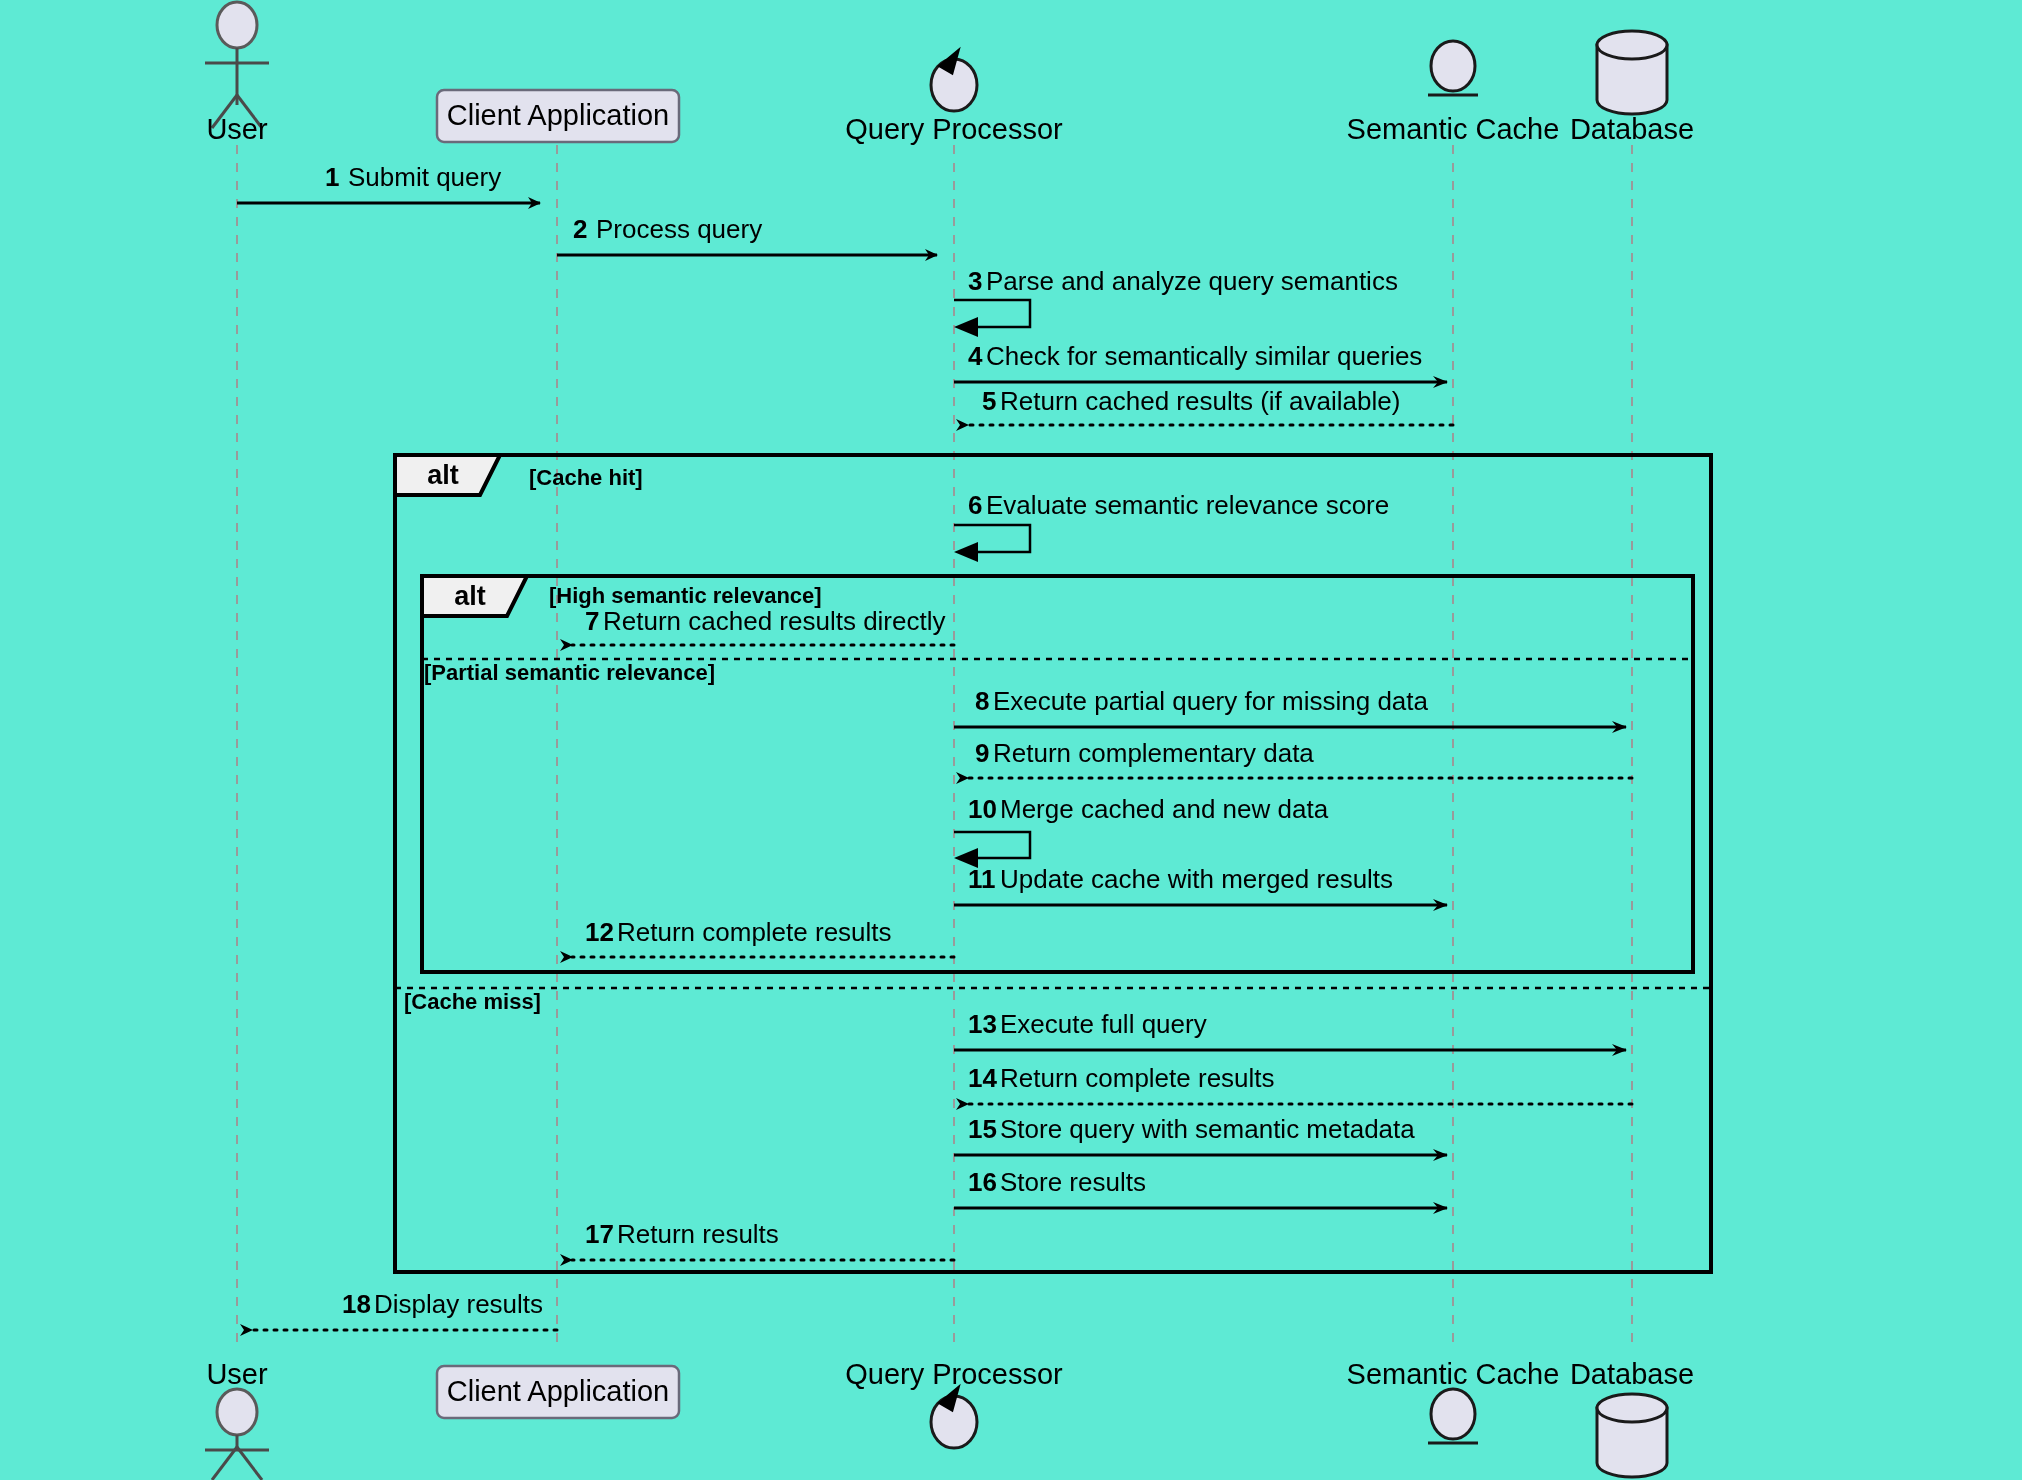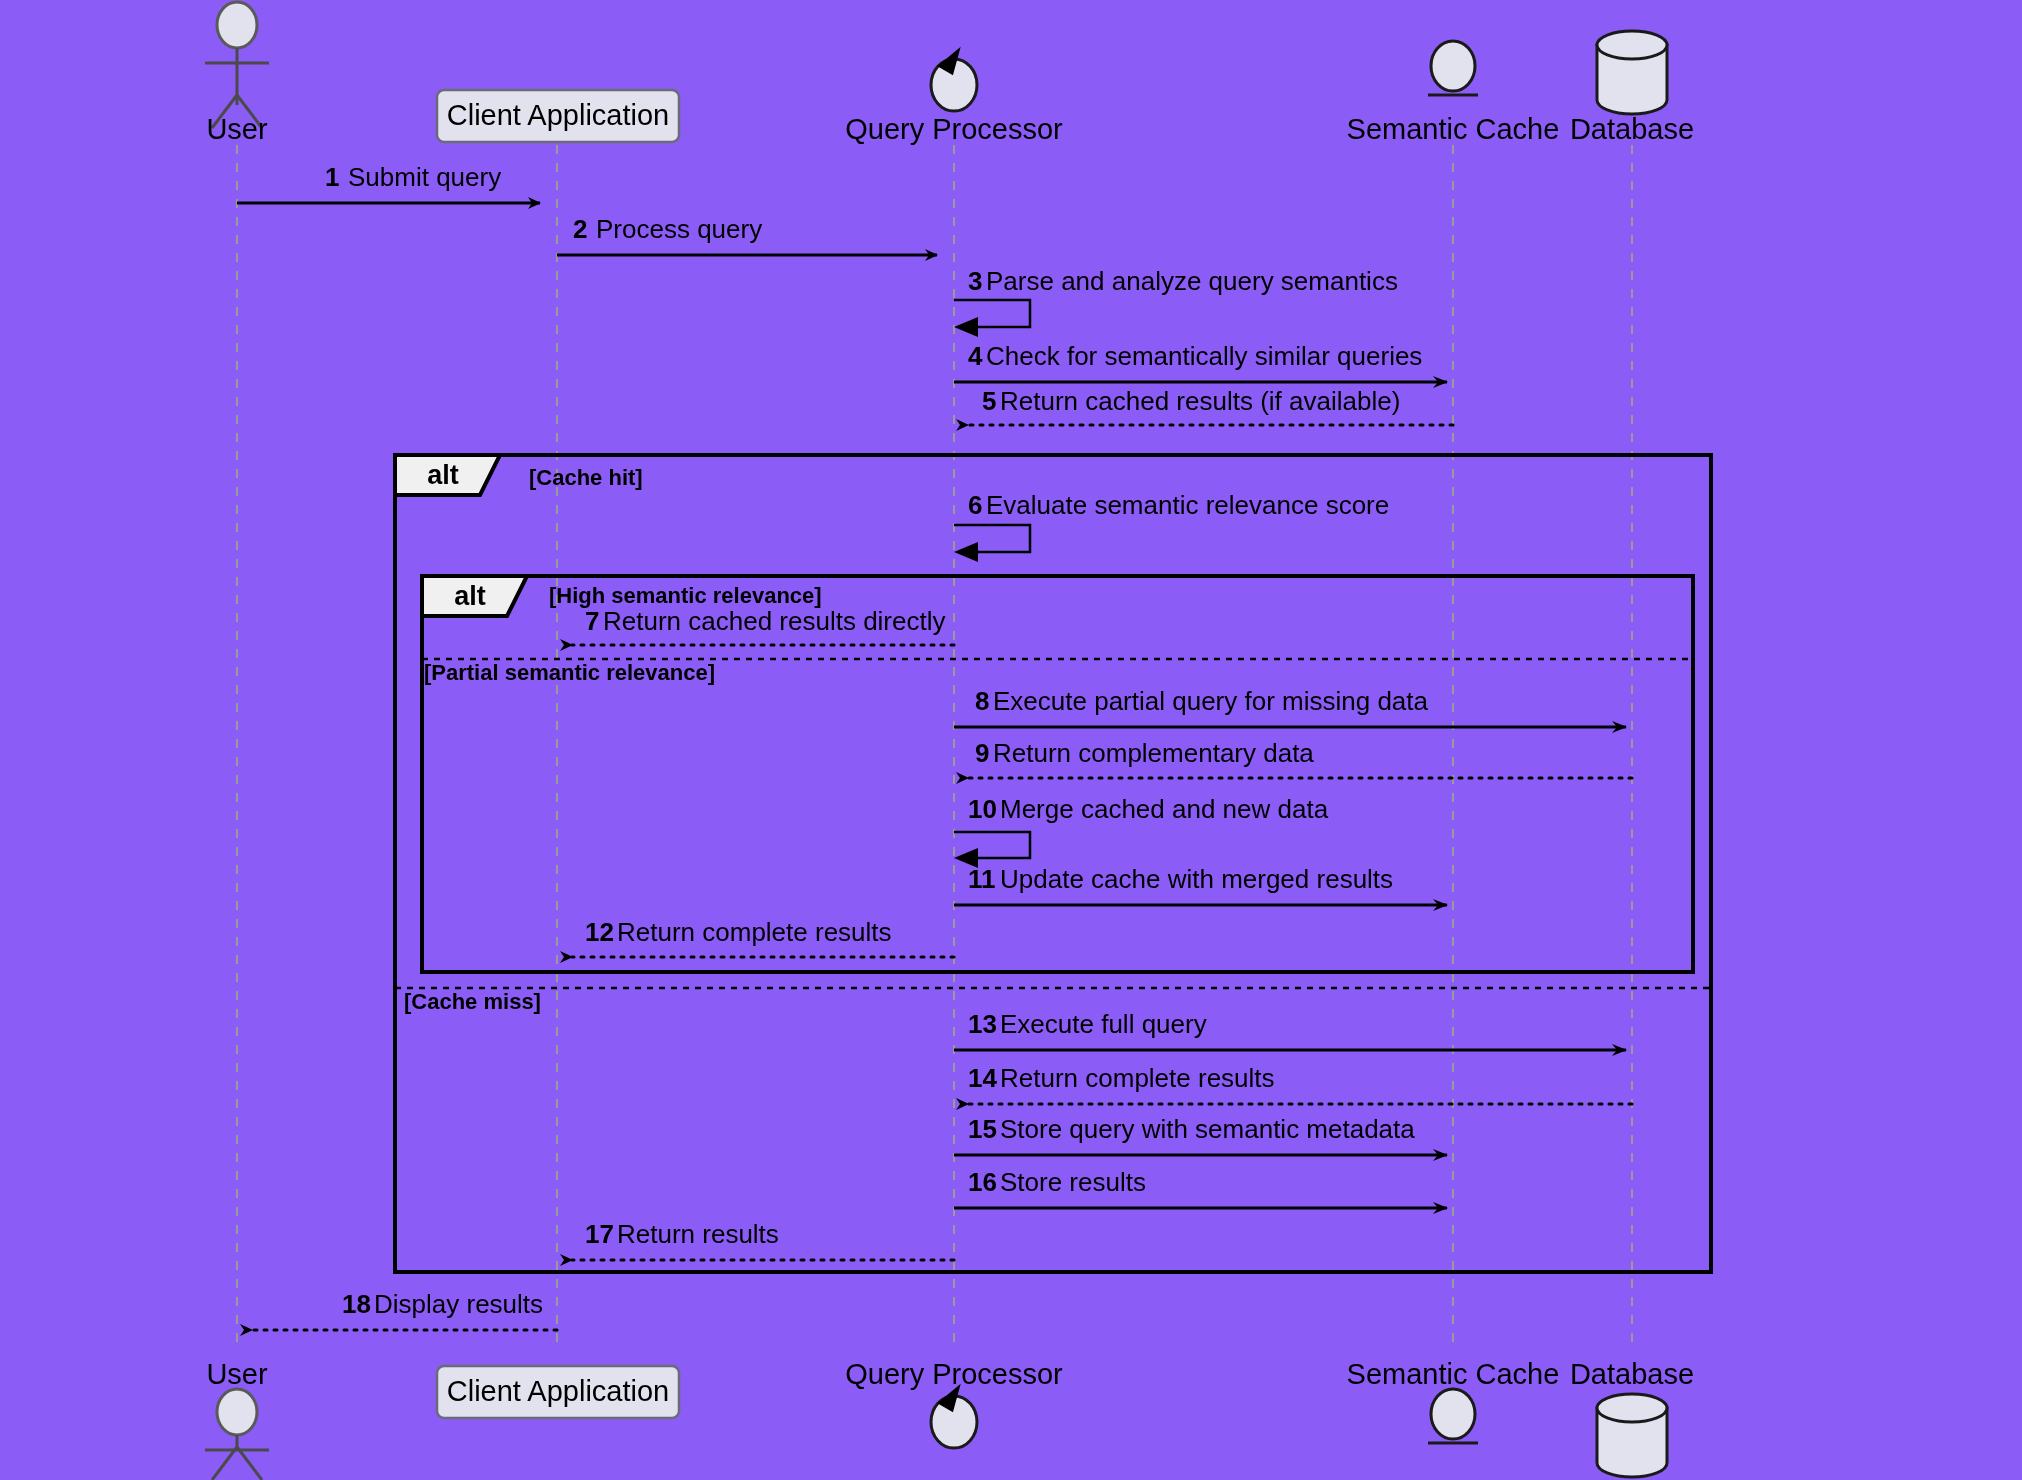--- a/index.html
+++ b/index.html
@@ -10,21 +10,21 @@
   body {
     width: 2022px;
     height: 1480px;
     font-family: "Liberation Sans", sans-serif;
     overflow: hidden;
   }
   #diagram-root {
     position: relative;
     width: 2022px;
     height: 1480px;
-    background: #8b5cf6;
+    background: #5eead4;
   }
   svg.seq {
     display: block;
     width: 2022px;
     height: 1480px;
   }
   .lifeline {
     stroke: #9a9a9a;
     stroke-width: 2;
     stroke-dasharray: 9 9;

